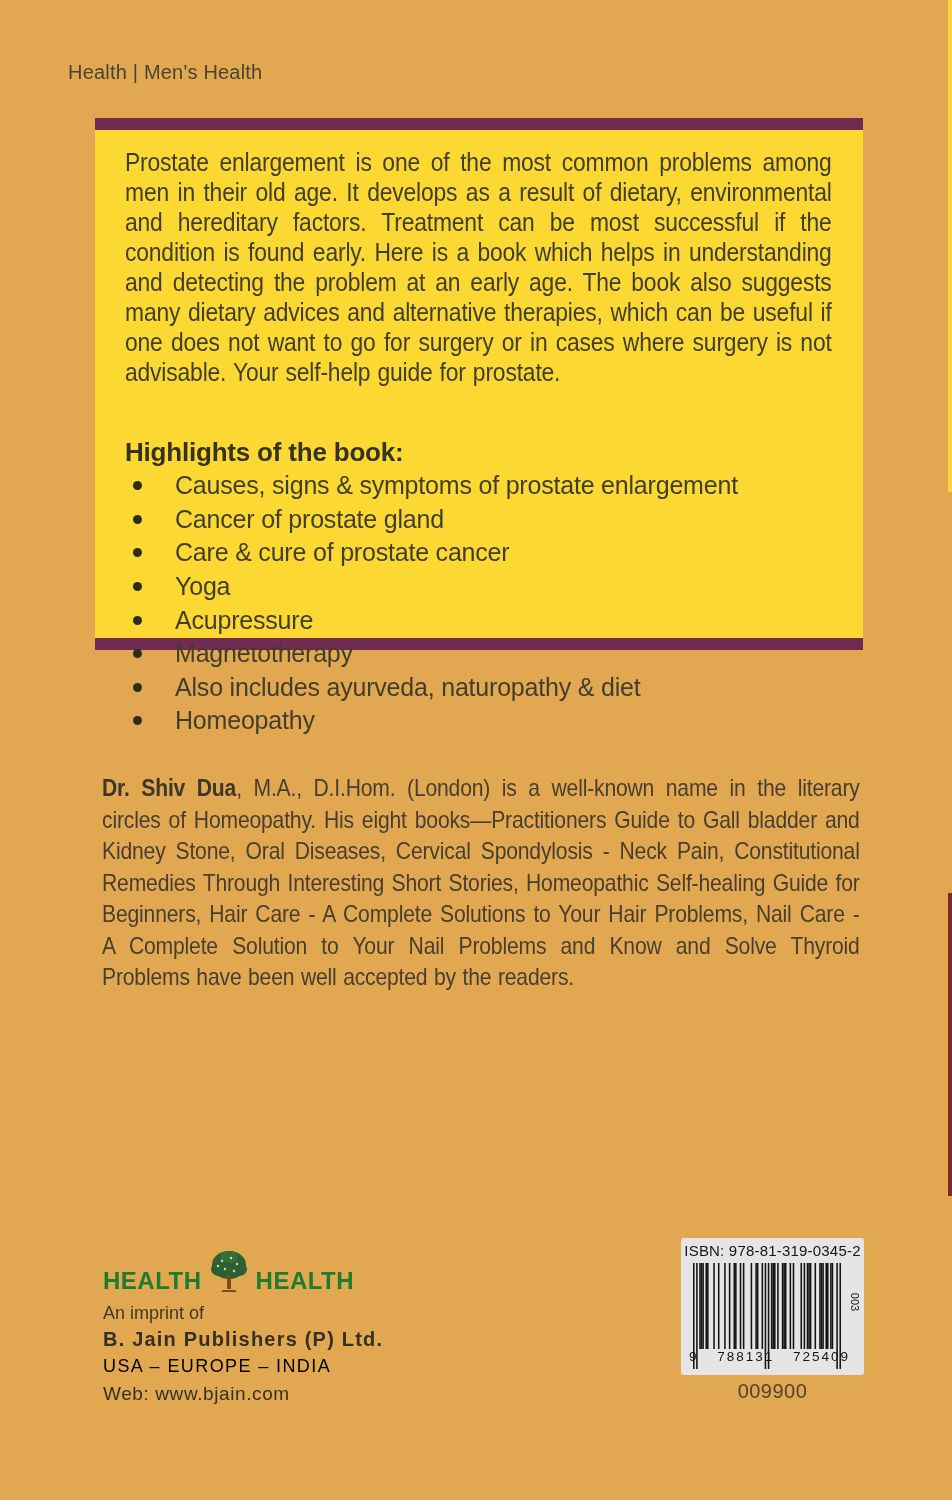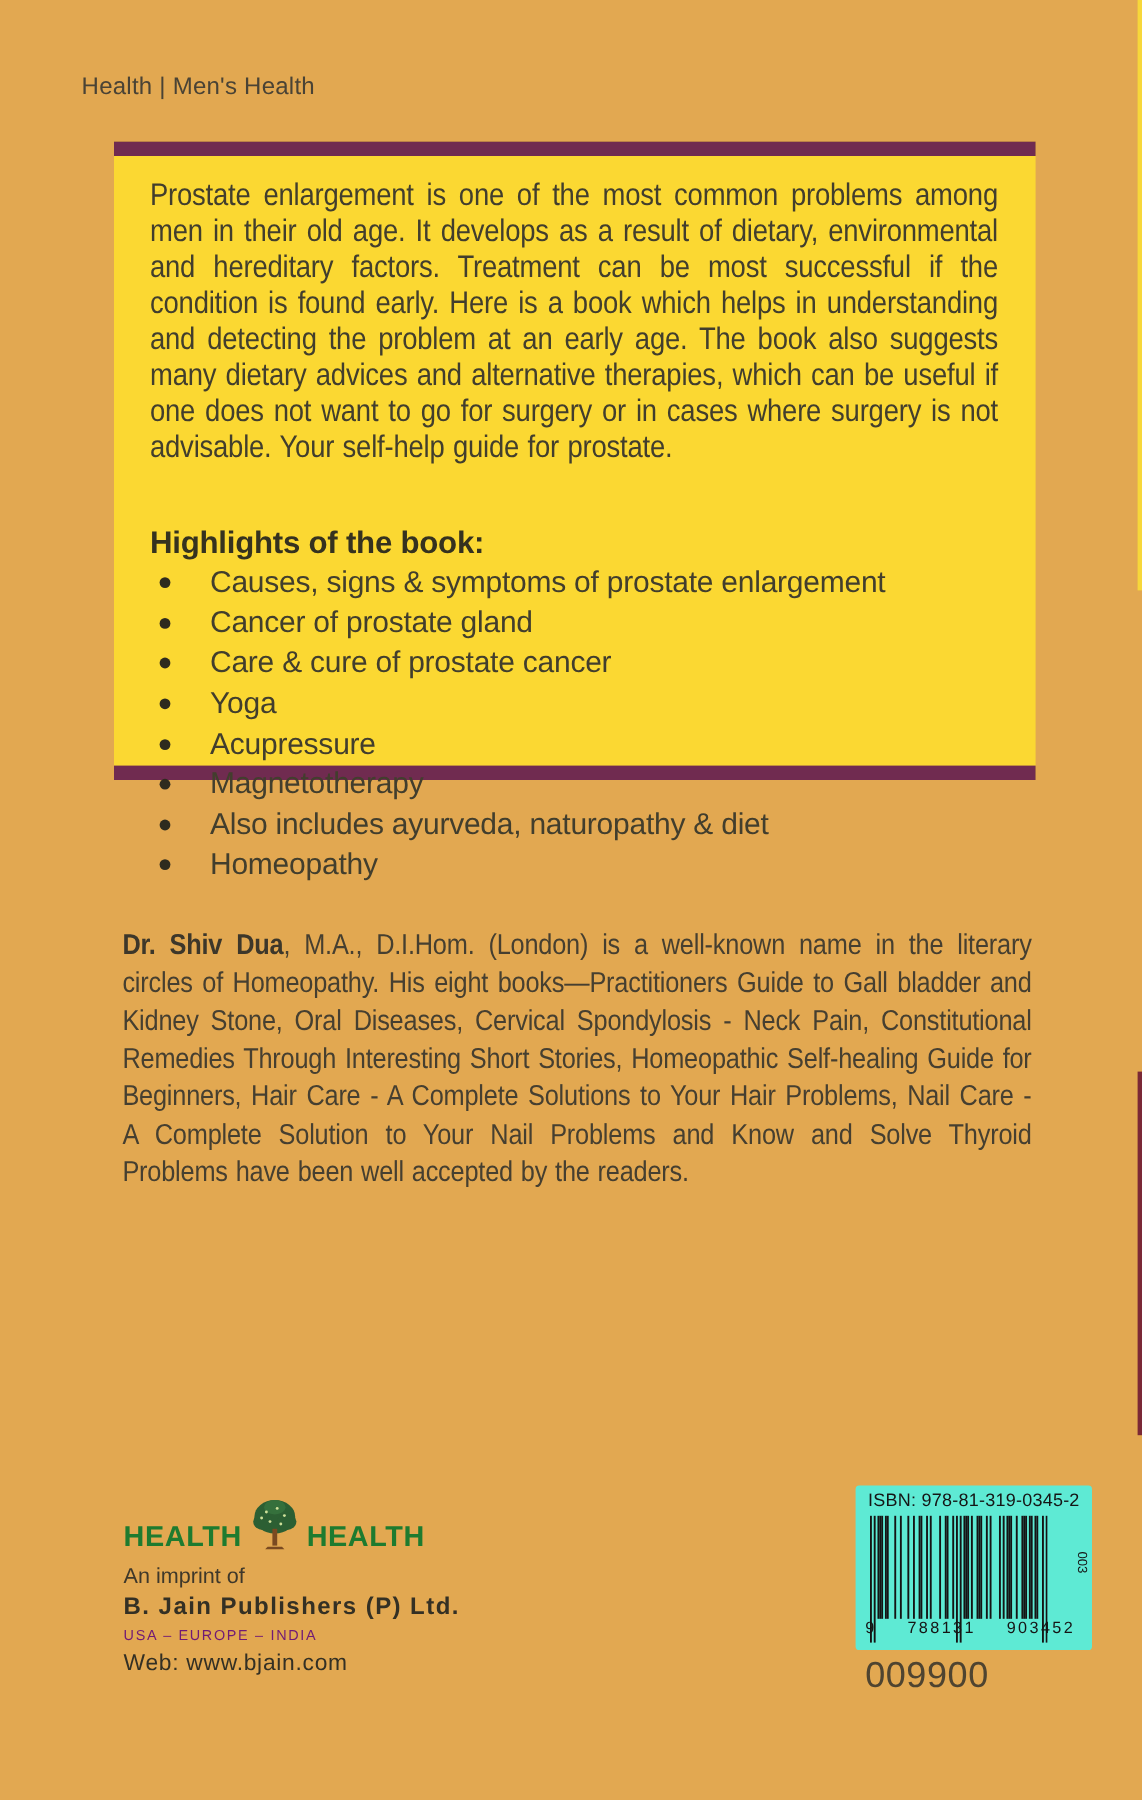--- a/index.html
+++ b/index.html
@@ -59,44 +59,44 @@
   
   .publisher{position:absolute;left:103px;top:1252px;width:340px;}
   .logo-row{display:flex;align-items:flex-end;height:44px;}
   .logo-word{
     font-size:24px;font-weight:bold;color:var(--green);
     letter-spacing:0.5px;line-height:30px;
   }
   .tree{margin:0 7px;position:relative;top:3px;}
   .imprint-line{font-size:18px;color:#3F382A;margin-top:7px;}
   .publisher-name{font-size:20px;font-weight:bold;letter-spacing:1.2px;color:#343024;margin-top:4px;}
-  .publisher-regions{font-size:12px;letter-spacing:1.4px;color:#701a75;margin-top:5px;}
+  .publisher-regions{font-size:18px;letter-spacing:1.4px;color:#000000;margin-top:5px;}
   .publisher-web{font-size:19px;font-weight:normal;letter-spacing:0.6px;color:#343024;margin-top:6px;}
   
   .barcode-panel{
-    position:absolute;left:681px;top:1238px;width:197px;height:137px;
-    background:#5eead4;border-radius:3px;margin-left:32px;
+    position:absolute;left:681px;top:1238px;width:183px;height:137px;
+    background:#e5e5e5;border-radius:3px;
   }
   .isbn-label{
     text-align:center;font-size:15px;letter-spacing:0.2px;
     color:#151515;margin-top:4px;
   }
   .barcode-bars{position:absolute;left:12px;top:25px;width:148px;height:106px;}
   .barcode-digits{
     position:absolute;left:8px;right:14px;top:111px;height:18px;
     display:flex;justify-content:space-between;
     font-size:13.5px;letter-spacing:2px;color:#151515;
   }
   .side-code{
     position:absolute;right:0px;top:58px;
     font-size:11px;color:#151515;transform:rotate(90deg);
   }
   .price-code{
     position:absolute;left:681px;top:1380px;width:183px;text-align:center;
-    font-size:30px;letter-spacing:0.5px;color:#4F4430;
+    font-size:20px;letter-spacing:0.5px;color:#4F4430;
   }
   
   .edge-stripe-yellow{position:absolute;right:0;top:0;width:4px;height:492px;background:var(--edge-yellow);}
   .edge-stripe-maroon{position:absolute;right:0;top:893px;width:4px;height:303px;background:var(--edge-maroon);}
 </style>
 </head>
 <body>
 
 <div class="category">Health | Men's Health</div>
 
@@ -213,20 +213,20 @@
         <rect x="132.42" y="0" width="1.56" height="86" fill="#141414"></rect>
         <rect x="133.98" y="0" width="1.56" height="86" fill="#141414"></rect>
         <rect x="137.09" y="0" width="1.56" height="86" fill="#141414"></rect>
         <rect x="138.65" y="0" width="1.56" height="86" fill="#141414"></rect>
         <rect x="143.33" y="0" width="1.56" height="106" fill="#141414"></rect>
         <rect x="146.44" y="0" width="1.56" height="106" fill="#141414"></rect>
       </svg></div>
   <div class="barcode-digits" id="barcode-digits">
       <span>9</span>
       <span>788131</span>
-      <span>903452</span>
+      <span>725409</span>
     </div>
   <div class="side-code">003</div>
 </div>
 <div class="price-code">009900</div>
 
 <div class="edge-stripe-yellow"></div>
 <div class="edge-stripe-maroon"></div>
 
 </body></html>

